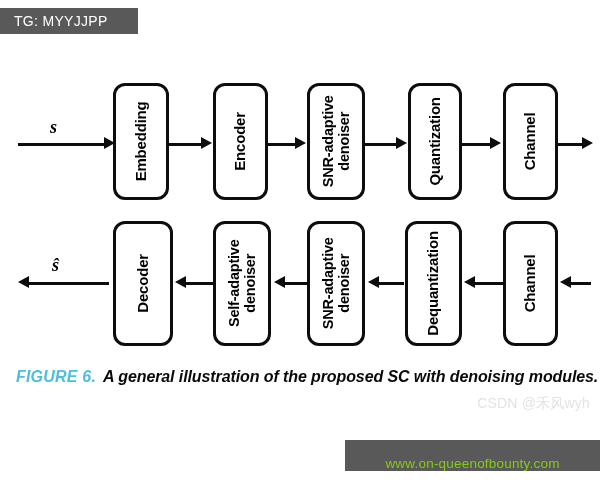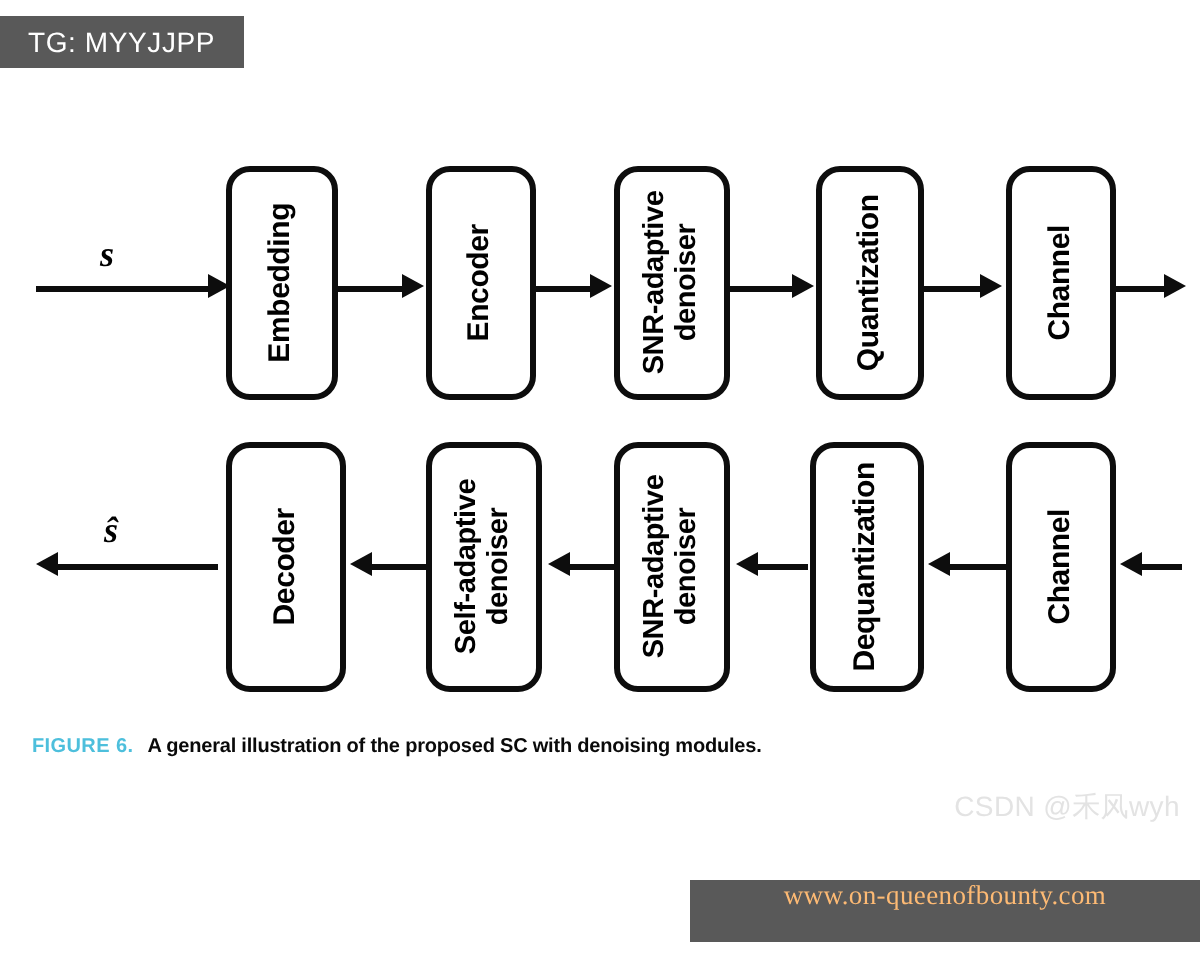--- a/index.html
+++ b/index.html
@@ -15,21 +15,21 @@
     font-family: "Liberation Sans", sans-serif;
     -webkit-font-smoothing: antialiased;
   }
 
   
   #tg-badge {
     position: absolute;
     left: 0px;
     top: 8px;
     height: 26px;
-    padding: 0 14px 0 14px;
+    padding: 0 30px 0 14px;
     background: #595959;
     color: #ffffff;
     font-size: 14px;
     letter-spacing: 0.3px;
     display: flex;
     align-items: center;
     white-space: nowrap;
     box-sizing: border-box;
   }
 
@@ -100,24 +100,25 @@
     color: #000;
     z-index: 4;
   }
 
   
   #caption {
     position: absolute;
     left: 16px;
     top: 368px;
     width: 575px;
-    font-size: 10px;
+    font-size: 16px;
     font-weight: bold;
     color: #0a0a0a;
     white-space: nowrap;
+    font-style: italic;
   }
   #caption .fignum {
     color: #4dbfdc;
     font-weight: bold;
     letter-spacing: 0.2px;
   }
   #caption .captext {
     margin-left: 7px;
     letter-spacing: -0.1px;
   }
@@ -133,28 +134,27 @@
   }
 
   
   #url-banner {
     position: absolute;
     left: 345px;
     top: 440px;
     width: 255px;
     height: 31px;
     background: #595959;
-    color: #fdba74;
+    color: #84cc16;
     font-size: 13.5px;
     display: flex;
-    align-items: flex-start;
+    align-items: flex-end;
     justify-content: center;
     letter-spacing: 0.2px;
     box-sizing: border-box;
-    font-family: Liberation Serif, serif;
   }
 </style>
 </head>
 <body>
 
 <div id="tg-badge">
   <span>TG: MYYJJPP</span>
 </div>
 
 <div id="figure">

